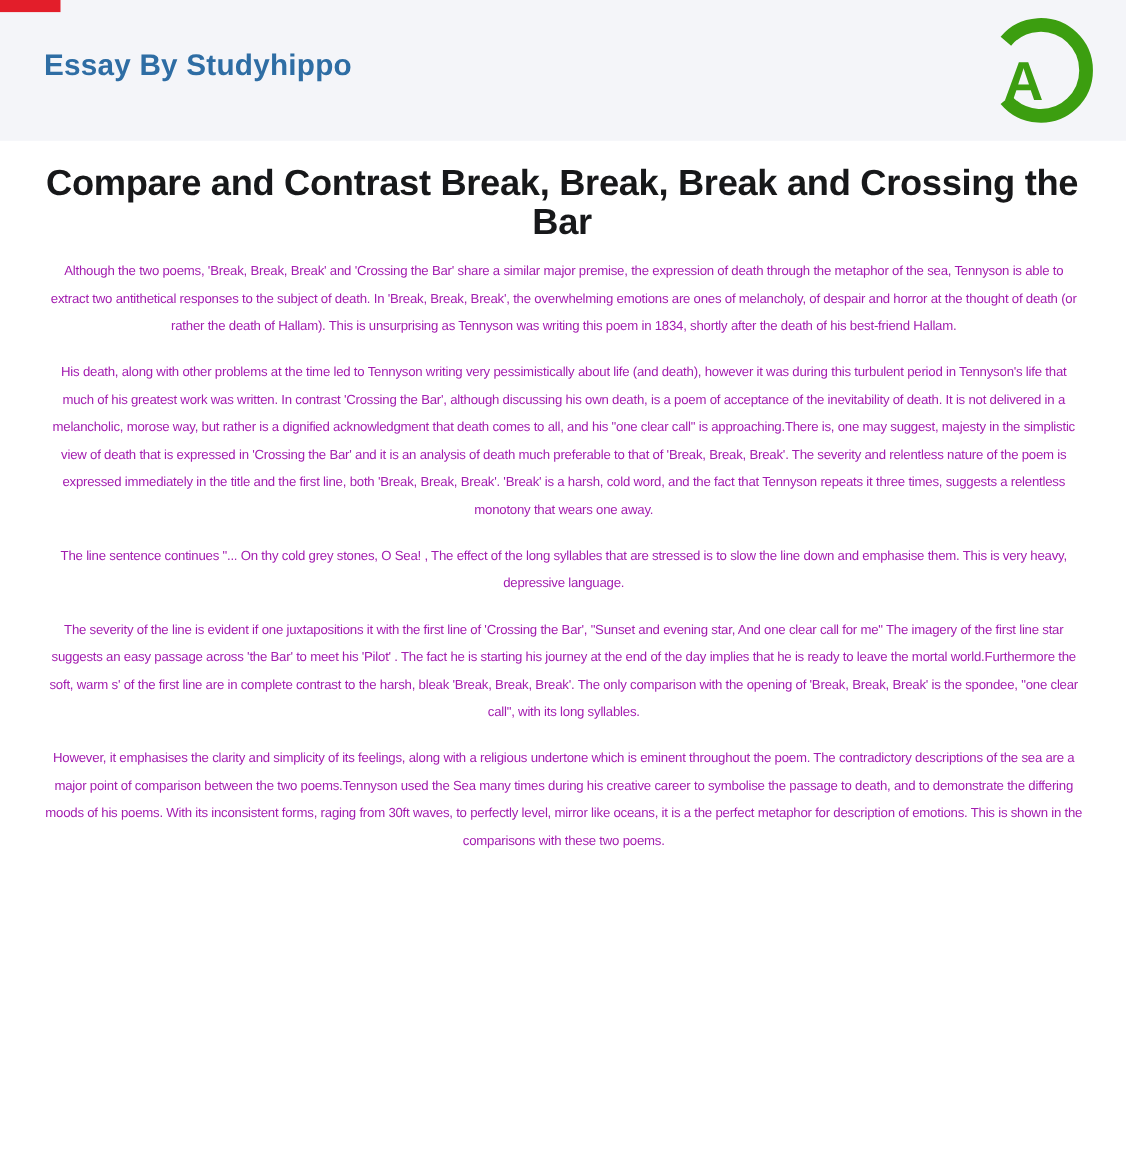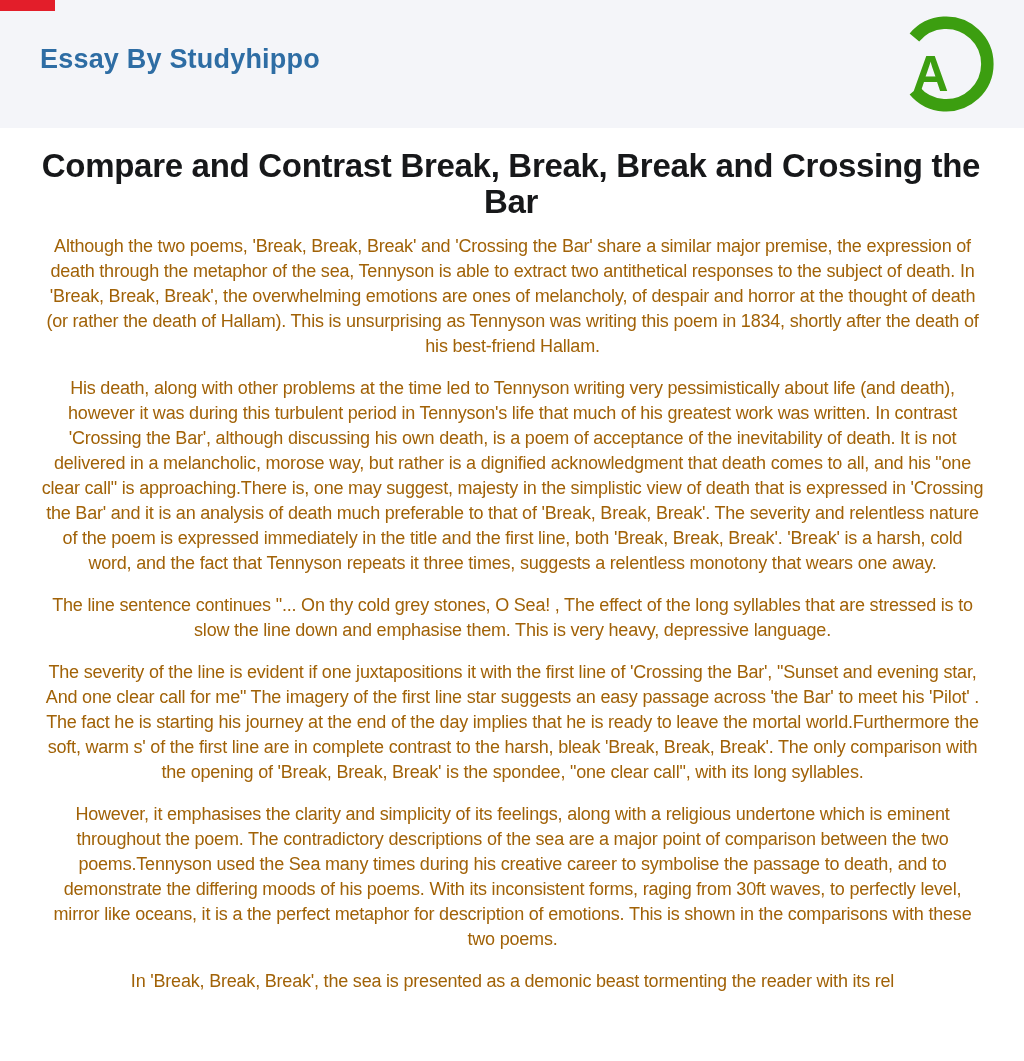--- a/index.html
+++ b/index.html
@@ -55,24 +55,24 @@
     font-size: 33px;
     line-height: 36px;
     font-weight: 700;
     letter-spacing: -0.3px;
     color: #17181a;
   }
   .article-body { margin-top: 14px; }
   .article-body p {
     margin: 0 0 17px 0;
     max-width: 948px;
-    font-size: 18px;
+    font-size: 12px;
     line-height: 25px;
     letter-spacing: -0.2px;
-    color: #a16207;
+    color: #a21caf;
   }
 </style>
 </head>
 <body>
 
 <div class="red-bar" style="background: rgb(227, 30, 42);"></div>
 
 <header class="site-header" style="background: rgb(244, 245, 249);">
   <h2 class="site-title" style="color: rgb(46, 109, 164);">Essay By Studyhippo</h2>
   <div class="logo">
@@ -84,15 +84,14 @@
 </header>
 
 <main class="content">
   <h1 class="article-title">Compare and Contrast Break, Break, Break and Crossing the Bar</h1>
   <div class="article-body">
     <p>Although the two poems, 'Break, Break, Break' and 'Crossing the Bar' share a similar major premise, the expression of death through the metaphor of the sea, Tennyson is able to extract two antithetical responses to the subject of death. In 'Break, Break, Break', the overwhelming emotions are ones of melancholy, of despair and horror at the thought of death (or rather the death of Hallam). This is unsurprising as Tennyson was writing this poem in 1834, shortly after the death of his best-friend Hallam.</p>
     <p>His death, along with other problems at the time led to Tennyson writing very pessimistically about life (and death), however it was during this turbulent period in Tennyson's life that much of his greatest work was written. In contrast 'Crossing the Bar', although discussing his own death, is a poem of acceptance of the inevitability of death. It is not delivered in a melancholic, morose way, but rather is a dignified acknowledgment that death comes to all, and his "one clear call" is approaching.There is, one may suggest, majesty in the simplistic view of death that is expressed in 'Crossing the Bar' and it is an analysis of death much preferable to that of 'Break, Break, Break'. The severity and relentless nature of the poem is expressed immediately in the title and the first line, both 'Break, Break, Break'. 'Break' is a harsh, cold word, and the fact that Tennyson repeats it three times, suggests a relentless monotony that wears one away.</p>
     <p>The line sentence continues "... On thy cold grey stones, O Sea! , The effect of the long syllables that are stressed is to slow the line down and emphasise them. This is very heavy, depressive language.</p>
     <p>The severity of the line is evident if one juxtapositions it with the first line of 'Crossing the Bar', "Sunset and evening star, And one clear call for me" The imagery of the first line star suggests an easy passage across 'the Bar' to meet his 'Pilot' . The fact he is starting his journey at the end of the day implies that he is ready to leave the mortal world.Furthermore the soft, warm s' of the first line are in complete contrast to the harsh, bleak 'Break, Break, Break'. The only comparison with the opening of 'Break, Break, Break' is the spondee, "one clear call", with its long syllables.</p>
     <p>However, it emphasises the clarity and simplicity of its feelings, along with a religious undertone which is eminent throughout the poem. The contradictory descriptions of the sea are a major point of comparison between the two poems.Tennyson used the Sea many times during his creative career to symbolise the passage to death, and to demonstrate the differing moods of his poems. With its inconsistent forms, raging from 30ft waves, to perfectly level, mirror like oceans, it is a the perfect metaphor for description of emotions. This is shown in the comparisons with these two poems.</p>
-    <p>In 'Break, Break, Break', the sea is presented as a demonic beast tormenting the reader with its rel</p>
   </div>
 </main>
 
 </body></html>

